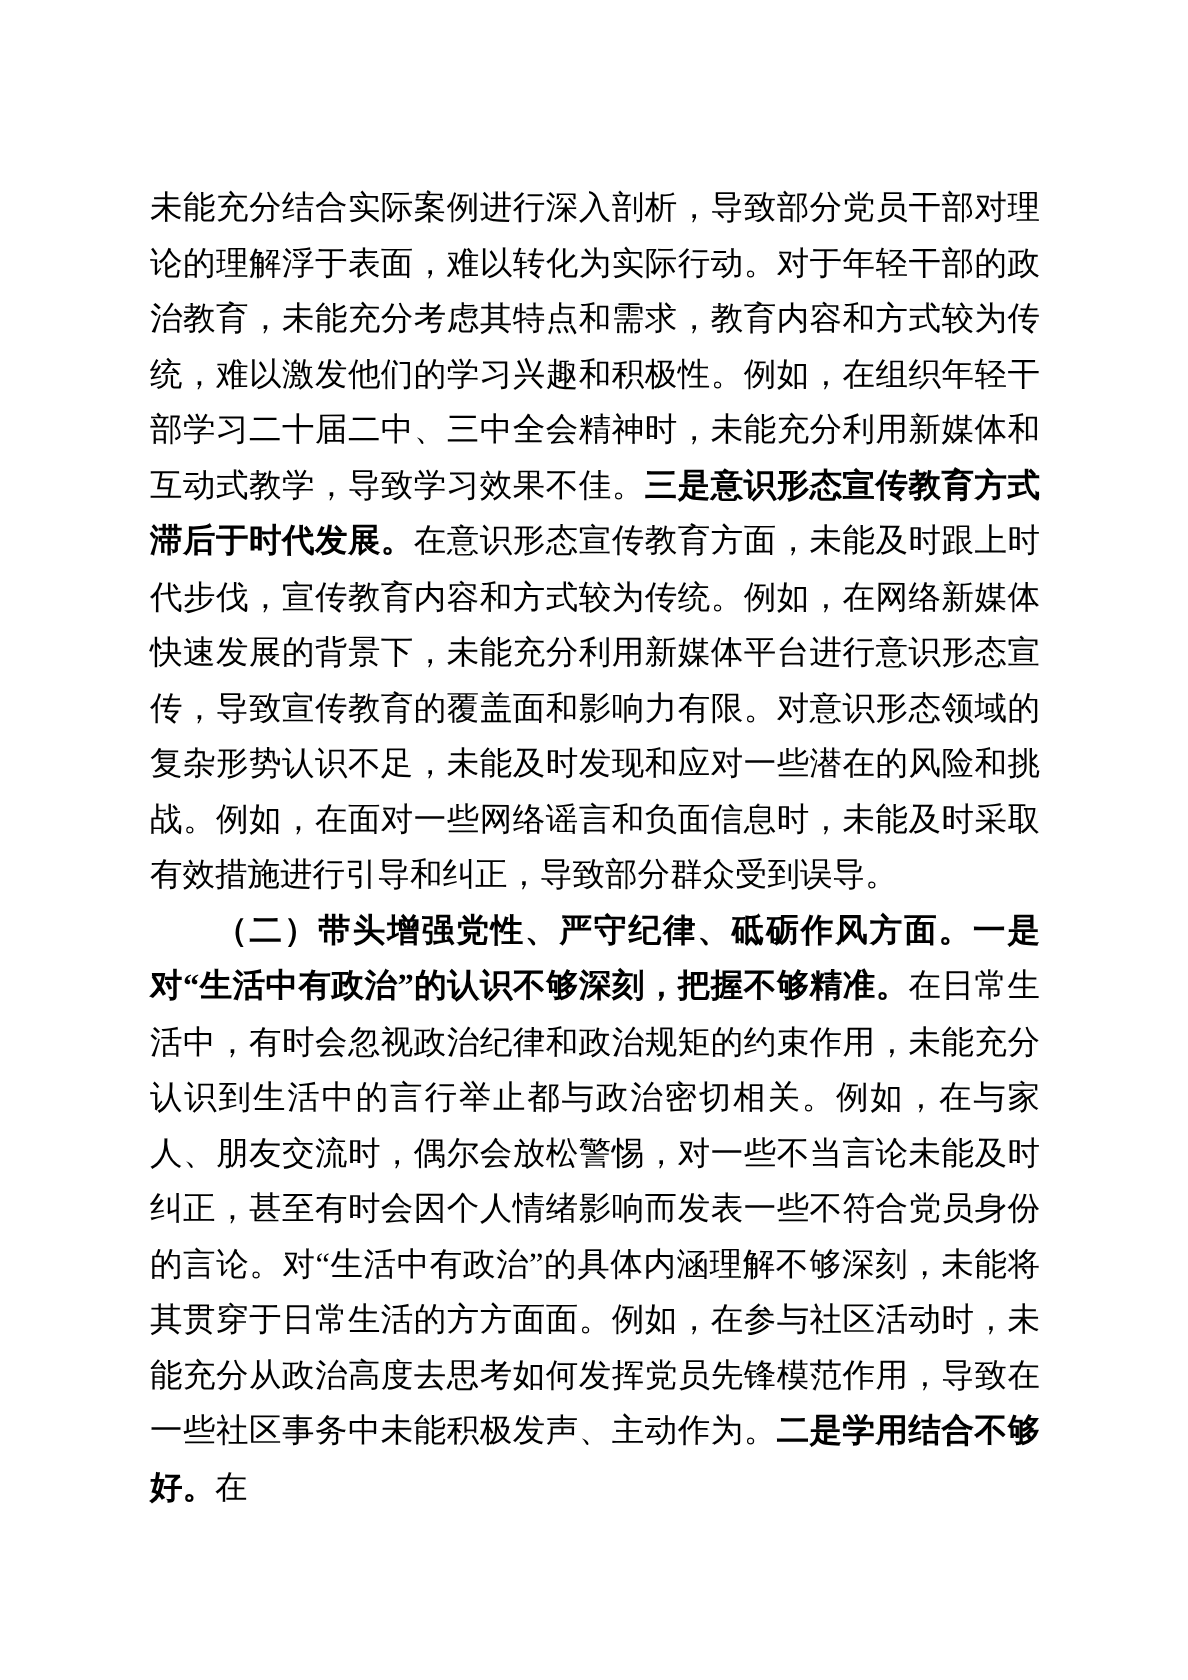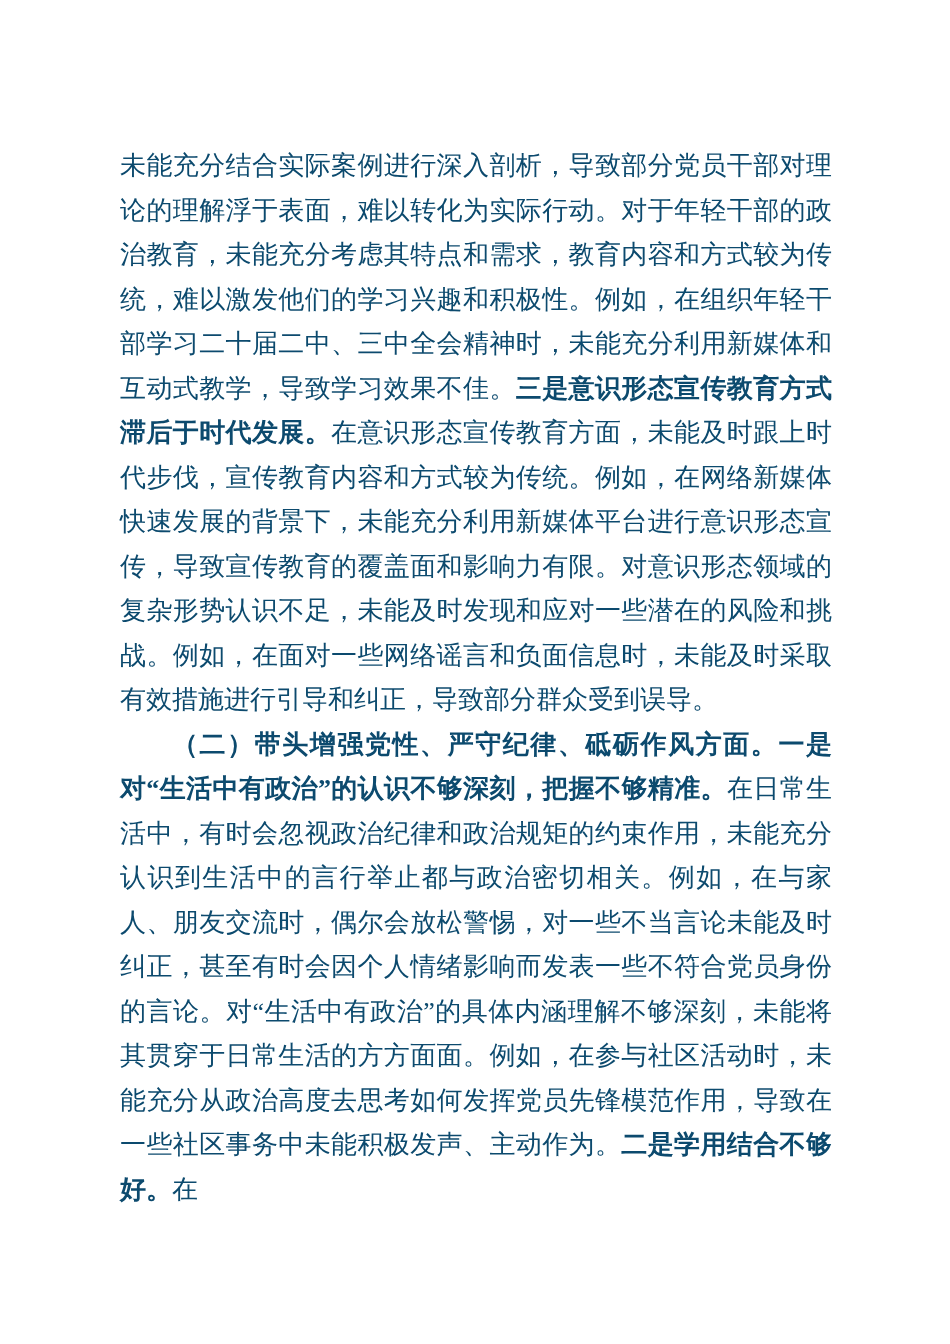--- a/index.html
+++ b/index.html
@@ -31,21 +31,21 @@
   }
   .para {
     margin: 0;
     padding: 0;
     font-size: 26px;
     line-height: 44.5px;
     text-align: justify;
     text-justify: inter-ideograph;
     word-break: normal;
     overflow-wrap: break-word;
-    color: #0c4a6e;
+    color: #000000;
   }
   .para.indent {
     text-indent: 2em;
   }
   .run {
     font-weight: normal;
   }
   .run.bold {
     font-weight: bold;
   }

